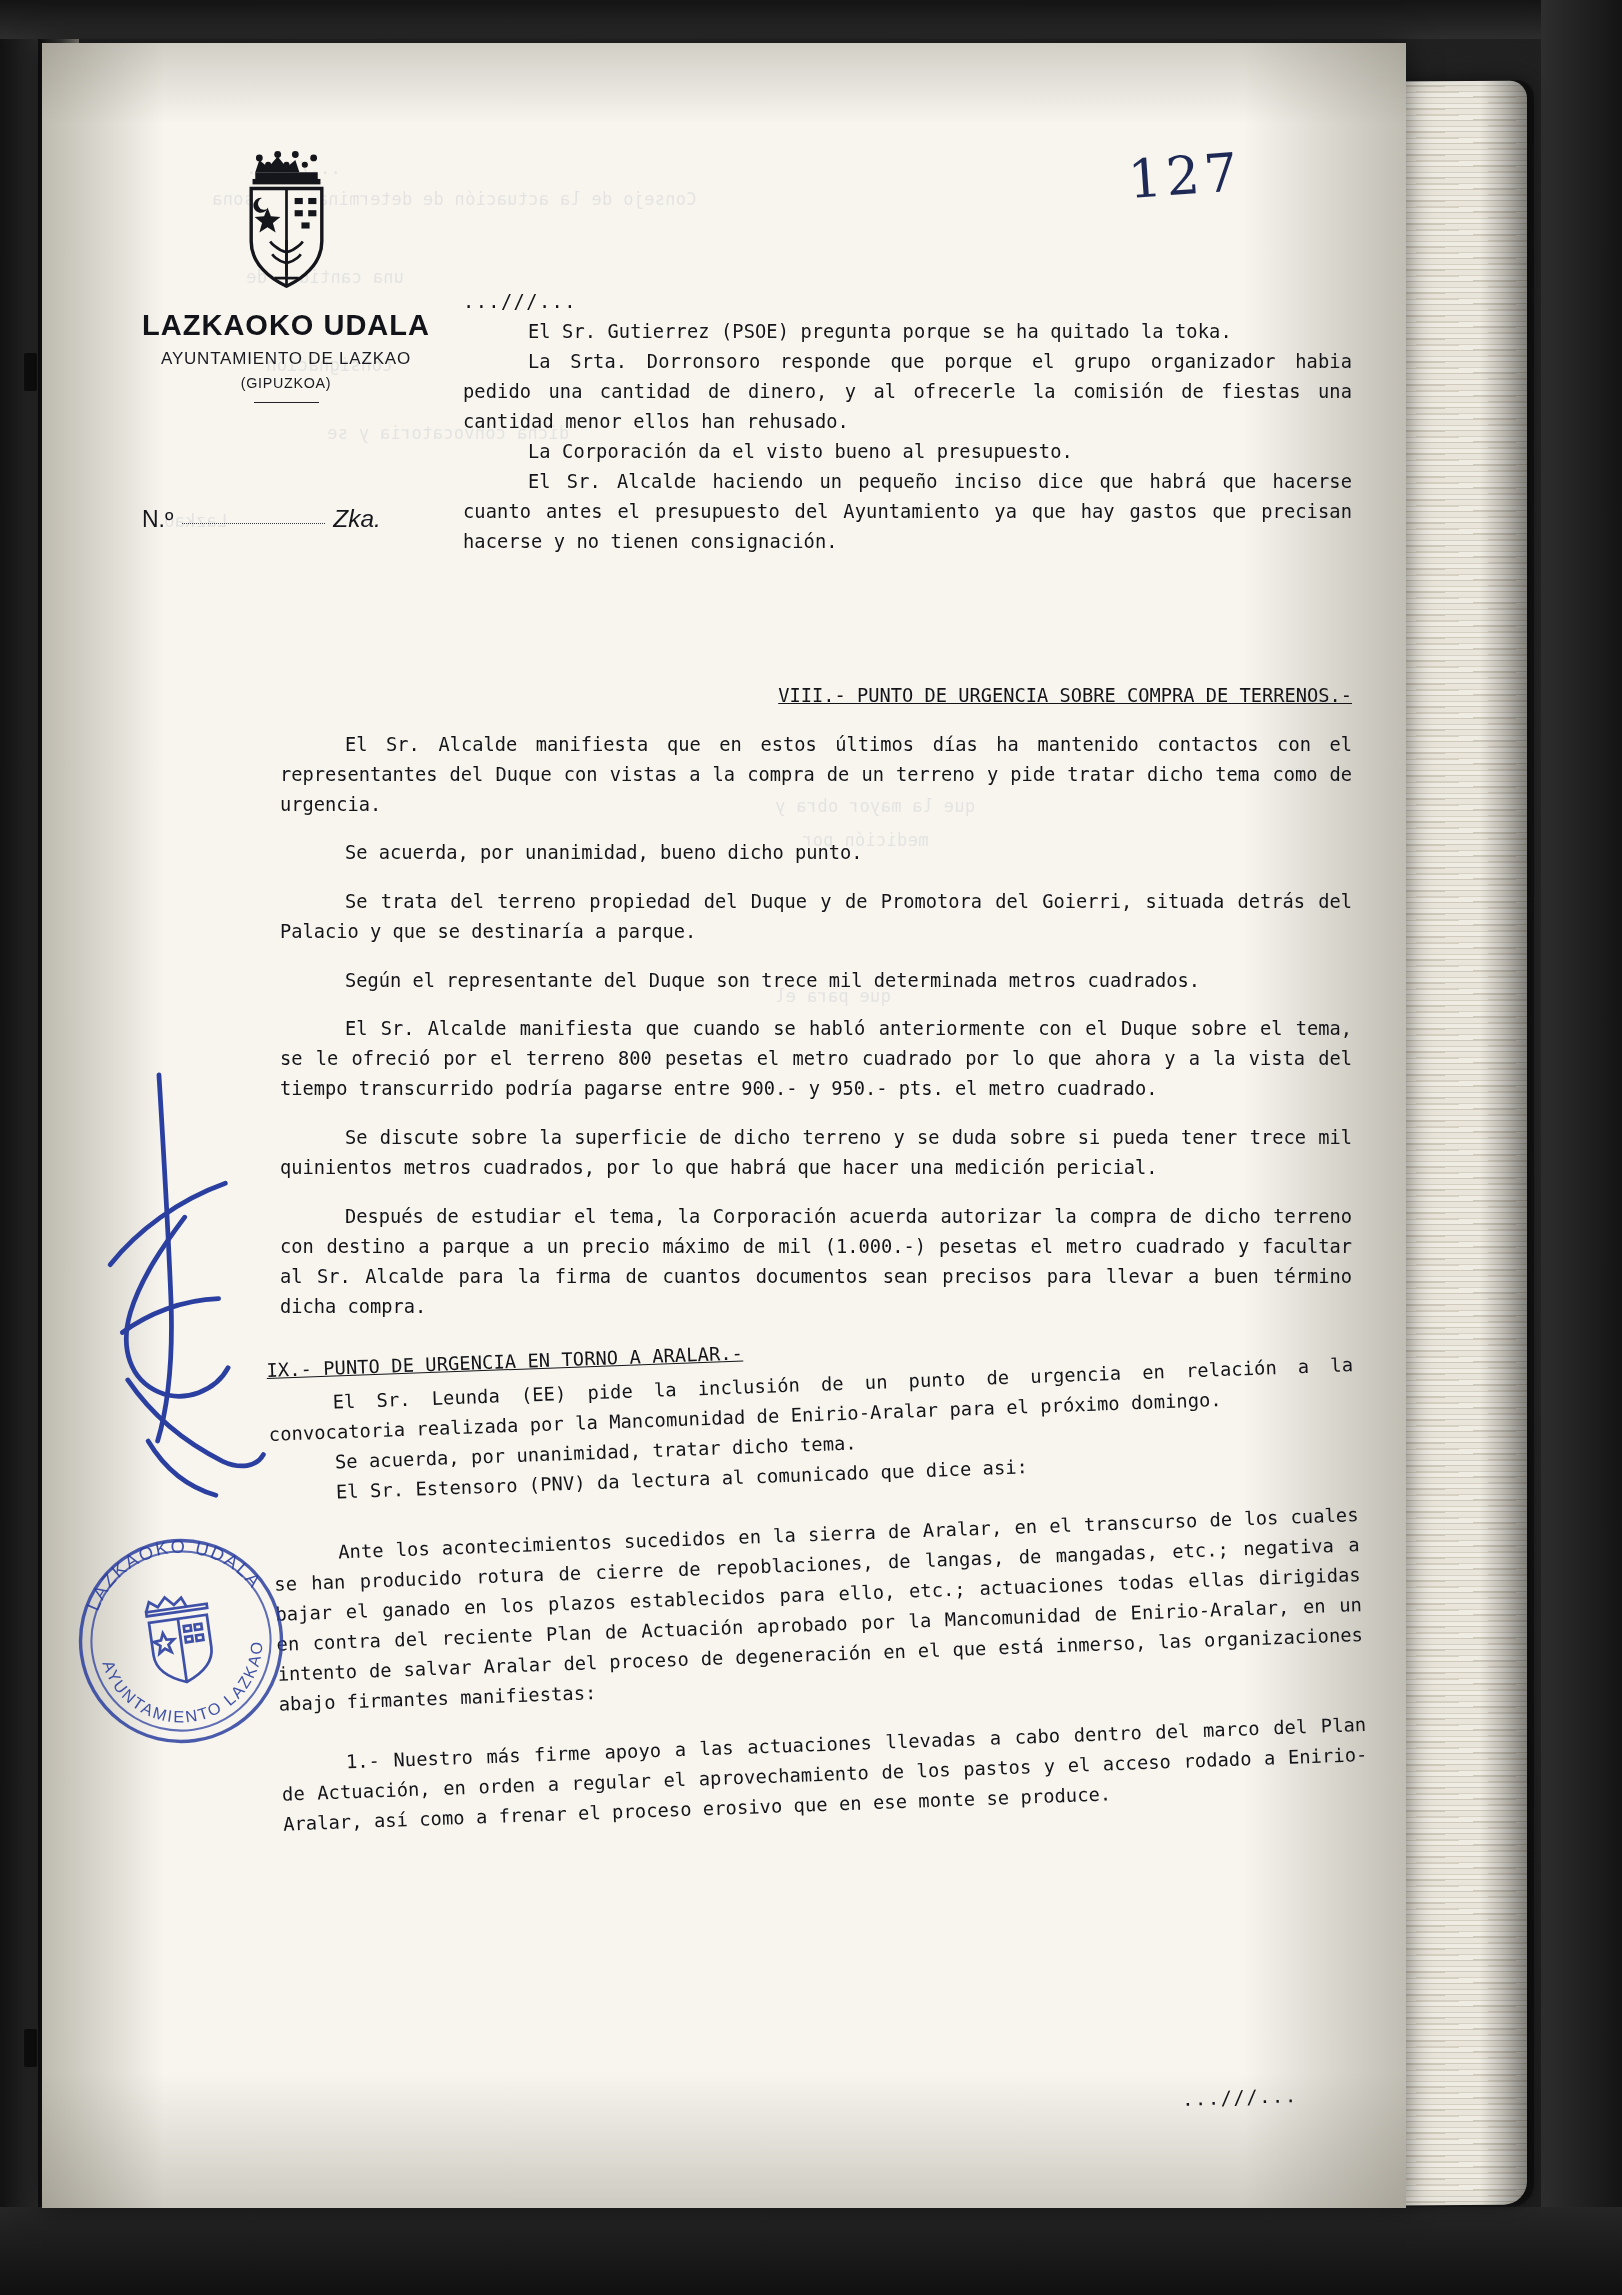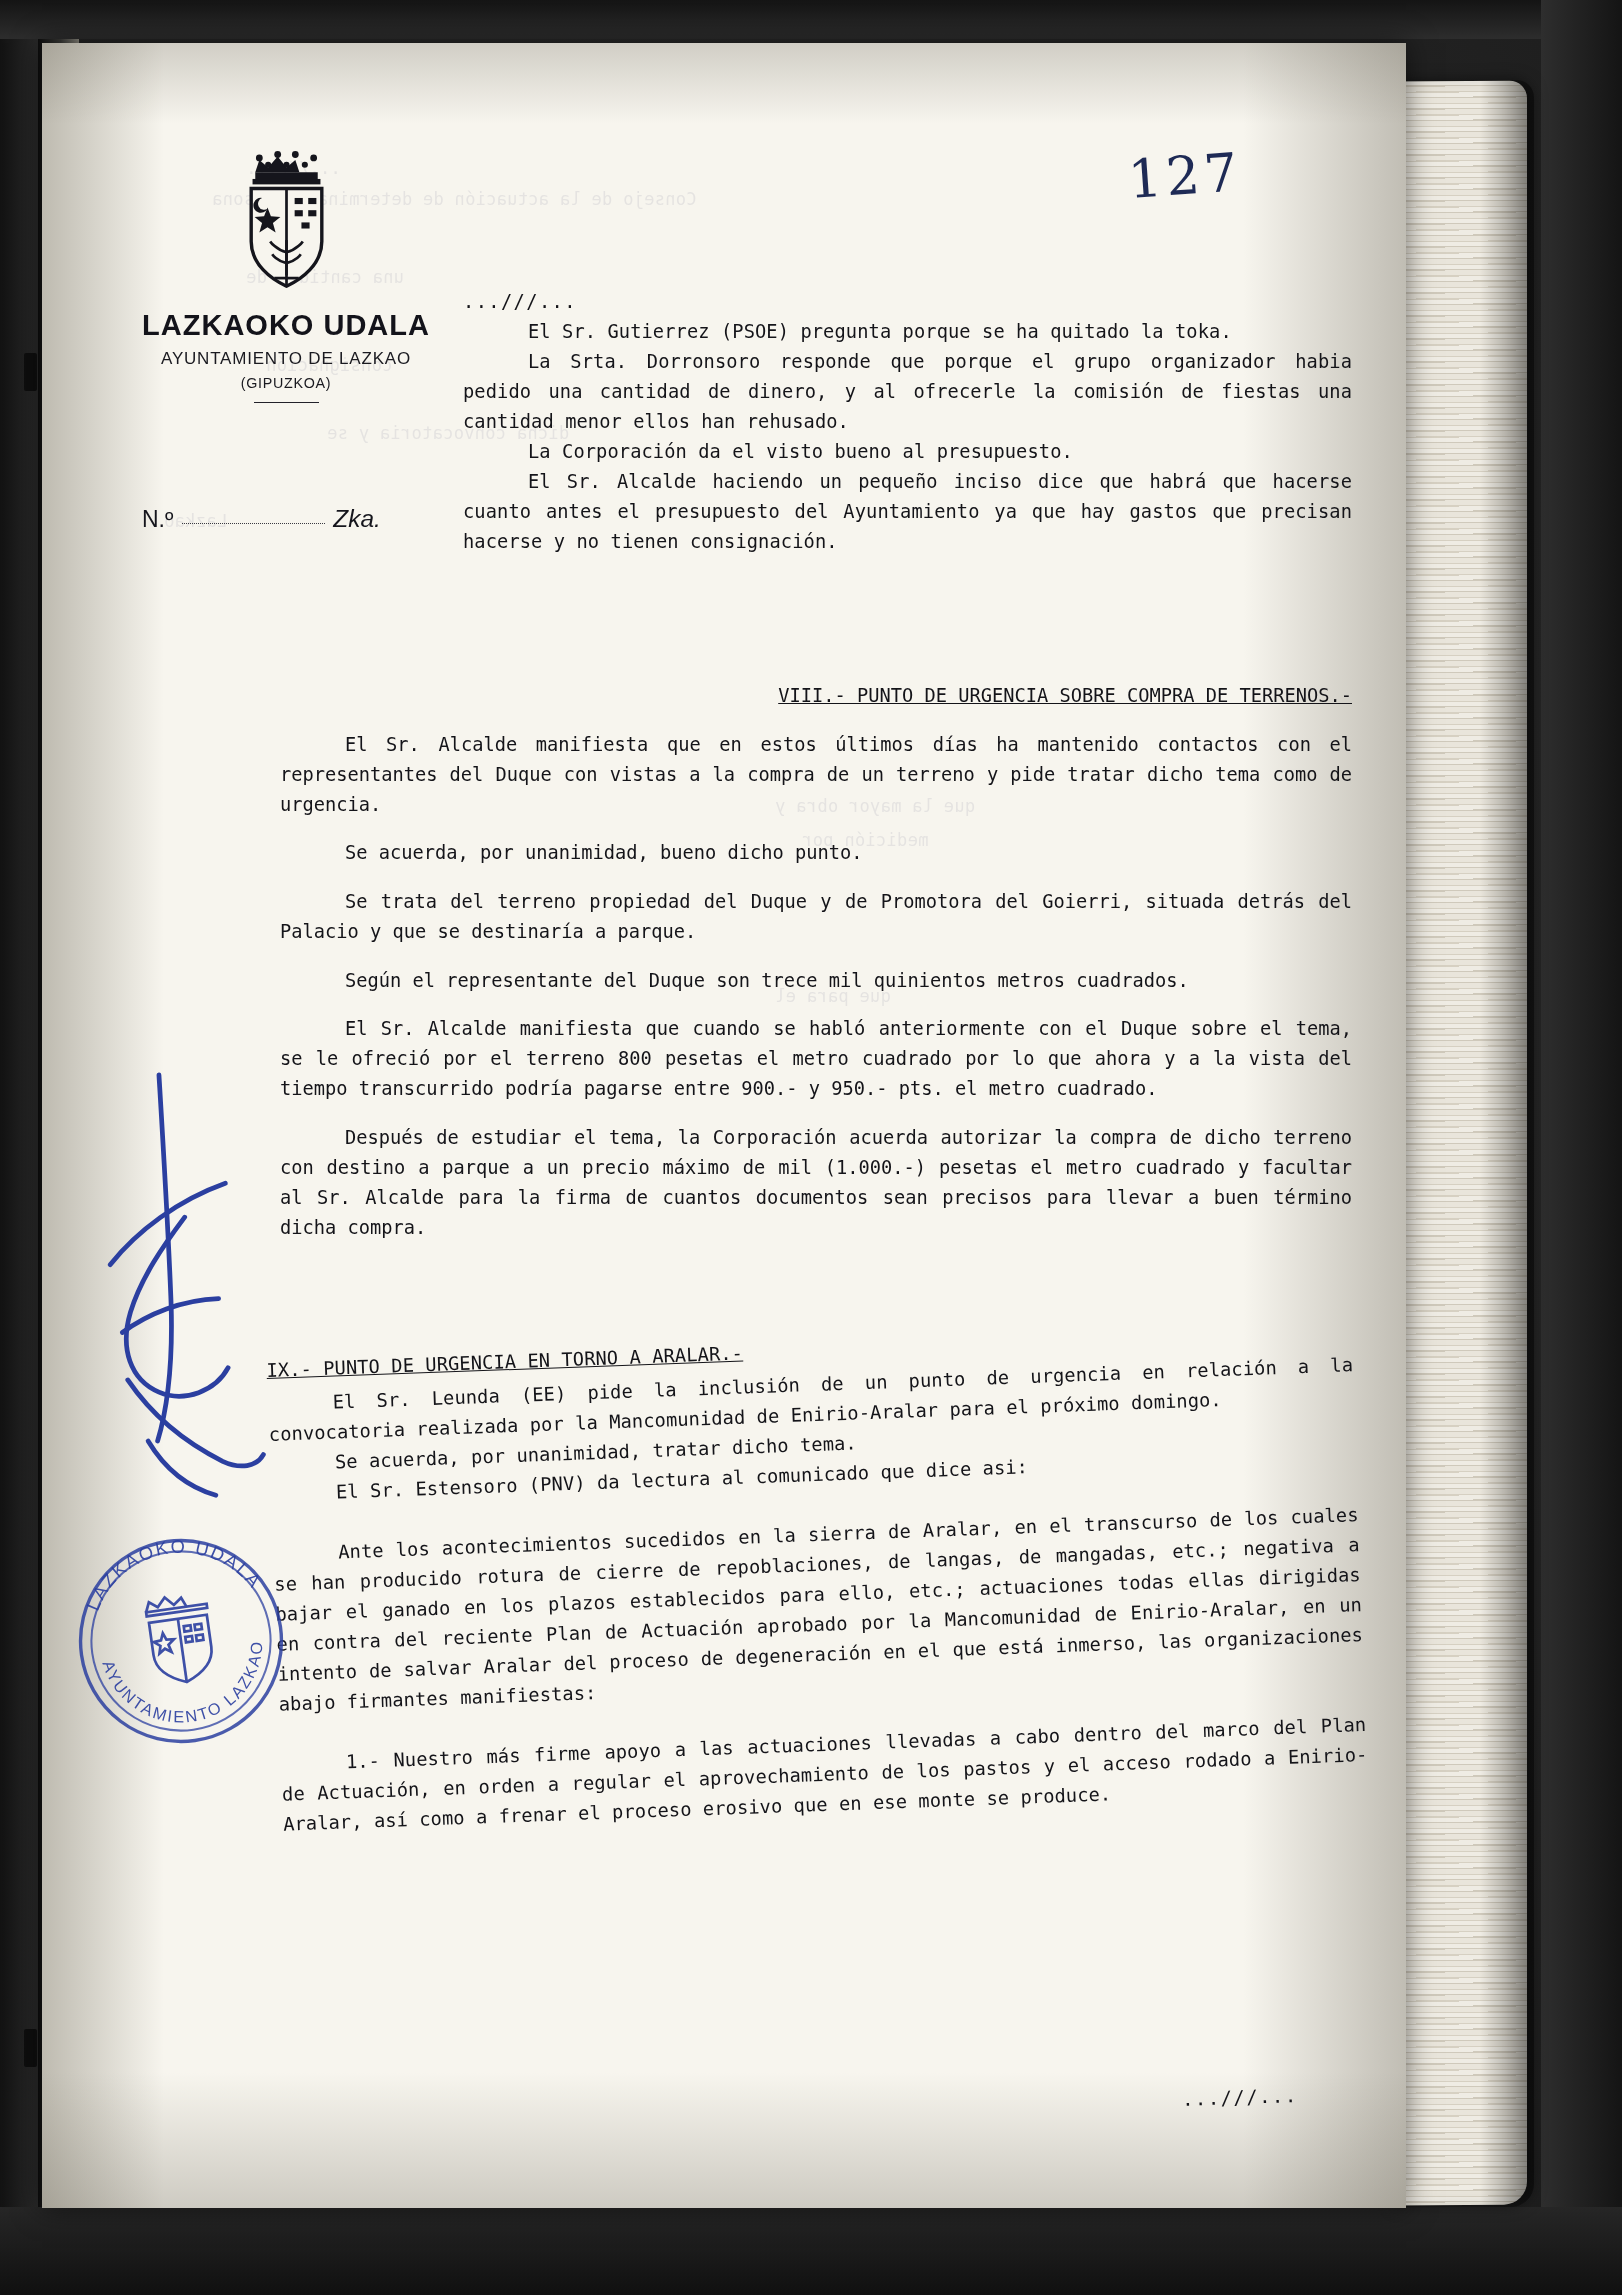--- a/index.html
+++ b/index.html
@@ -209,22 +209,23 @@
       <p class="ind just">La Srta. Dorronsoro responde que porque el grupo organizador habia pedido una cantidad de dinero, y al ofrecerle la comisión de fiestas una cantidad menor ellos han rehusado.</p>
       <p class="ind just">La Corporación da el visto bueno al presupuesto.</p>
       <p class="ind just">El Sr. Alcalde haciendo un pequeño inciso dice que habrá que hacerse cuanto antes el presupuesto del Ayuntamiento ya que hay gastos que precisan hacerse y no tienen consignación.</p>
     </div>
 
     <div style="position:absolute; left:224px; top:638px; width:1086px; font-size:18.7px; line-height:30px; color:#141419;">
       <p class="heading" style="margin:0 0 4.1px 0;text-align:right;">VIII.- PUNTO DE URGENCIA SOBRE COMPRA DE TERRENOS.-</p>
       <p class="ind just">El Sr. Alcalde manifiesta que en estos últimos días ha mantenido contactos con el representantes del Duque con vistas a la compra de un terreno y pide tratar dicho tema como de urgencia.</p>
       <p class="ind just">Se acuerda, por unanimidad, bueno dicho punto.</p>
       <p class="ind just">Se trata del terreno propiedad del Duque y de Promotora del Goierri, situada detrás del Palacio y que se destinaría a parque.</p>
-      <p class="ind just">Según el representante del Duque son trece mil quinientos metros cuadrados.</p>
+      <p class="ind just">Según el representante del Duque son trece mil determinada metros cuadrados.</p>
       <p class="ind just">El Sr. Alcalde manifiesta que cuando se habló anteriormente con el Duque sobre el tema, se le ofreció por el terreno 800 pesetas el metro cuadrado por lo que ahora y a la vista del tiempo transcurrido podría pagarse entre 900.- y 950.- pts. el metro cuadrado.</p>
+      <p class="ind just">Se discute sobre la superficie de dicho terreno y se duda sobre si pueda tener trece mil quinientos metros cuadrados, por lo que habrá que hacer una medición pericial.</p>
       <p class="ind just">Después de estudiar el tema, la Corporación acuerda autorizar la compra de dicho terreno con destino a parque a un precio máximo de mil (1.000.-) pesetas el metro cuadrado y facultar al Sr. Alcalde para la firma de cuantos documentos sean precisos para llevar a buen término dicha compra.</p>
     </div>
 
     <div id="body-lower">
       <p class="heading" style="margin:0 0 4.1px 0;">IX.- PUNTO DE URGENCIA EN TORNO A ARALAR.-</p>
       <p class="ind just">El Sr. Leunda (EE) pide la inclusión de un punto de urgencia en relación a la convocatoria realizada por la Mancomunidad de Enirio-Aralar para el próximo domingo.</p>
       <p class="ind just">Se acuerda, por unanimidad, tratar dicho tema.</p>
       <p class="ind just">El Sr. Estensoro (PNV) da lectura al comunicado que dice asi:</p>
       <p class="ind just" style="margin-top:30px;">Ante los acontecimientos sucedidos en la sierra de Aralar, en el transcurso de los cuales se han producido rotura de cierre de repoblaciones, de langas, de mangadas, etc.; negativa a bajar el ganado en los plazos establecidos para ello, etc.; actuaciones todas ellas dirigidas en contra del reciente Plan de Actuación aprobado por la Mancomunidad de Enirio-Aralar, en un intento de salvar Aralar del proceso de degeneración en el que está inmerso, las organizaciones abajo firmantes manifiestas:</p>
       <p class="ind just" style="margin-top:30px;">1.- Nuestro más firme apoyo a las actuaciones llevadas a cabo dentro del marco del Plan de Actuación, en orden a regular el aprovechamiento de los pastos y el acceso rodado a Enirio-Aralar, así como a frenar el proceso erosivo que en ese monte se produce.</p>

